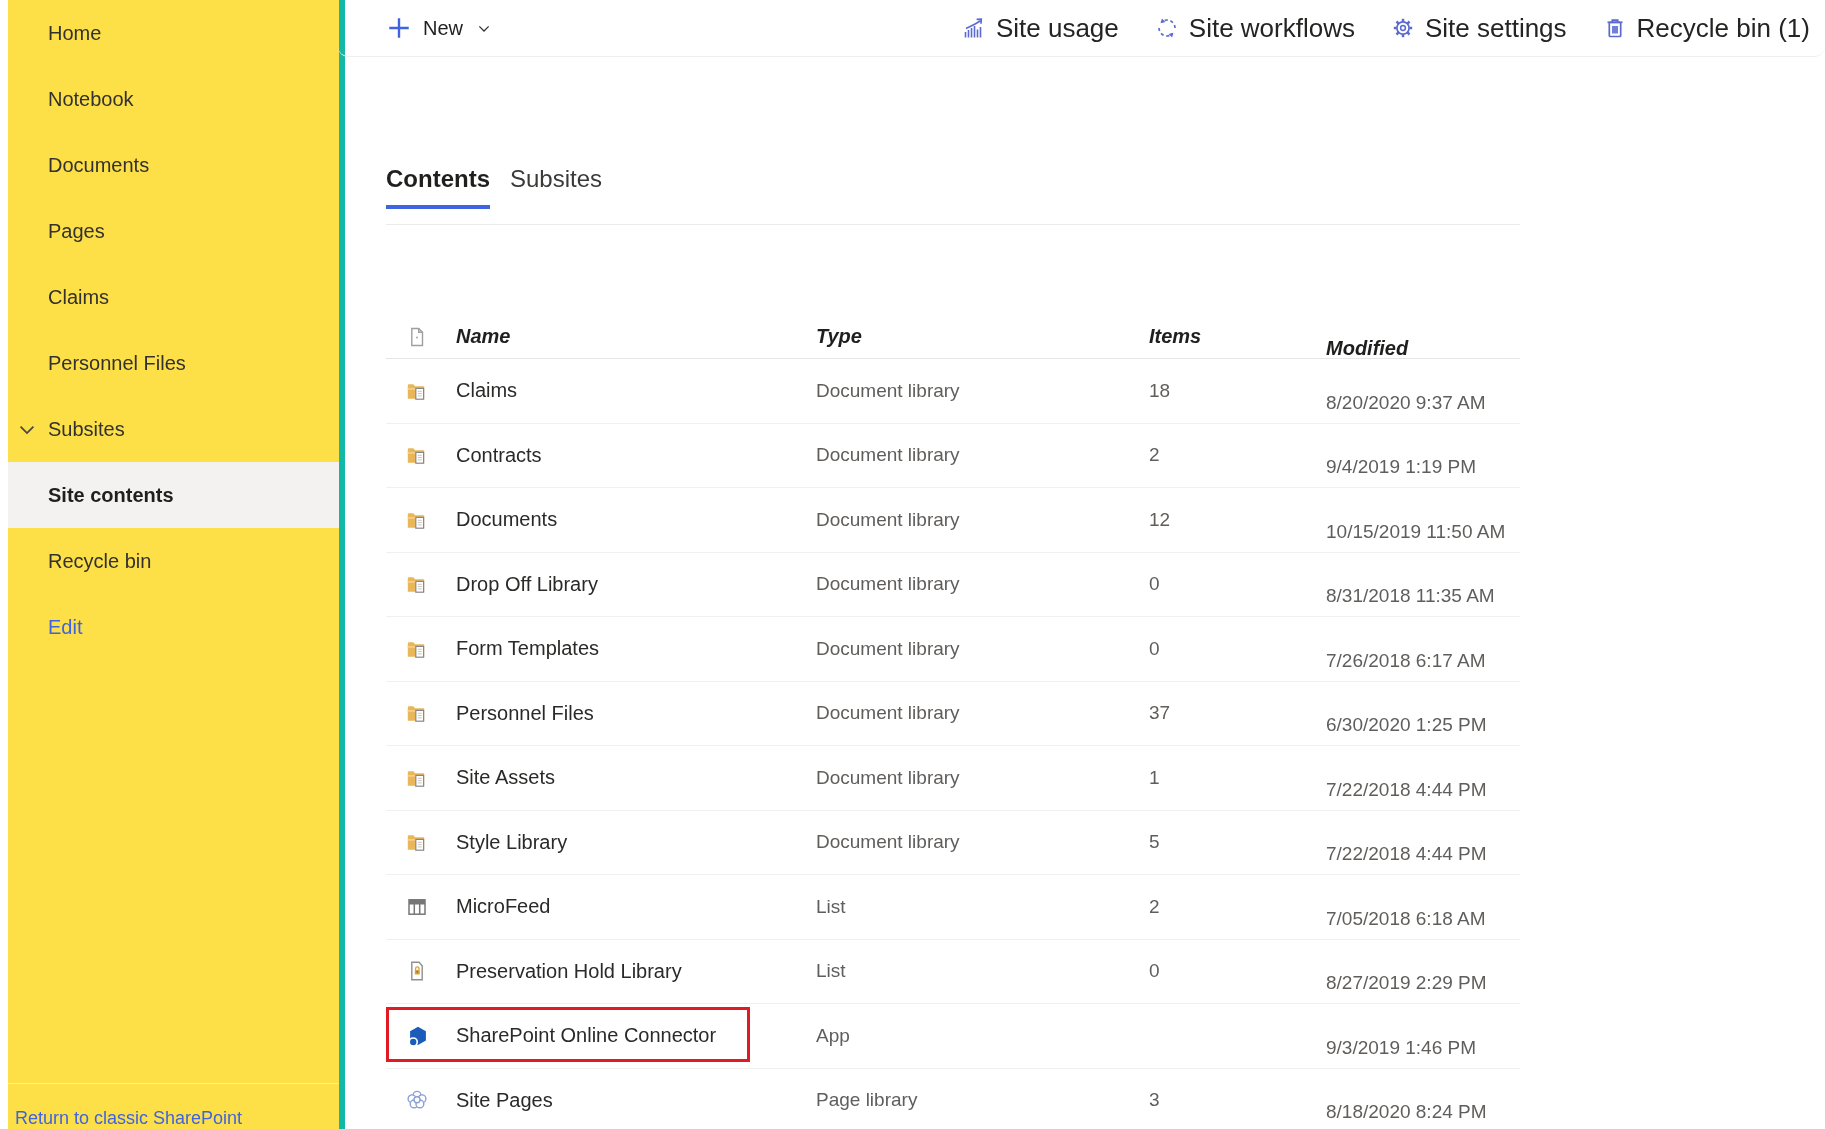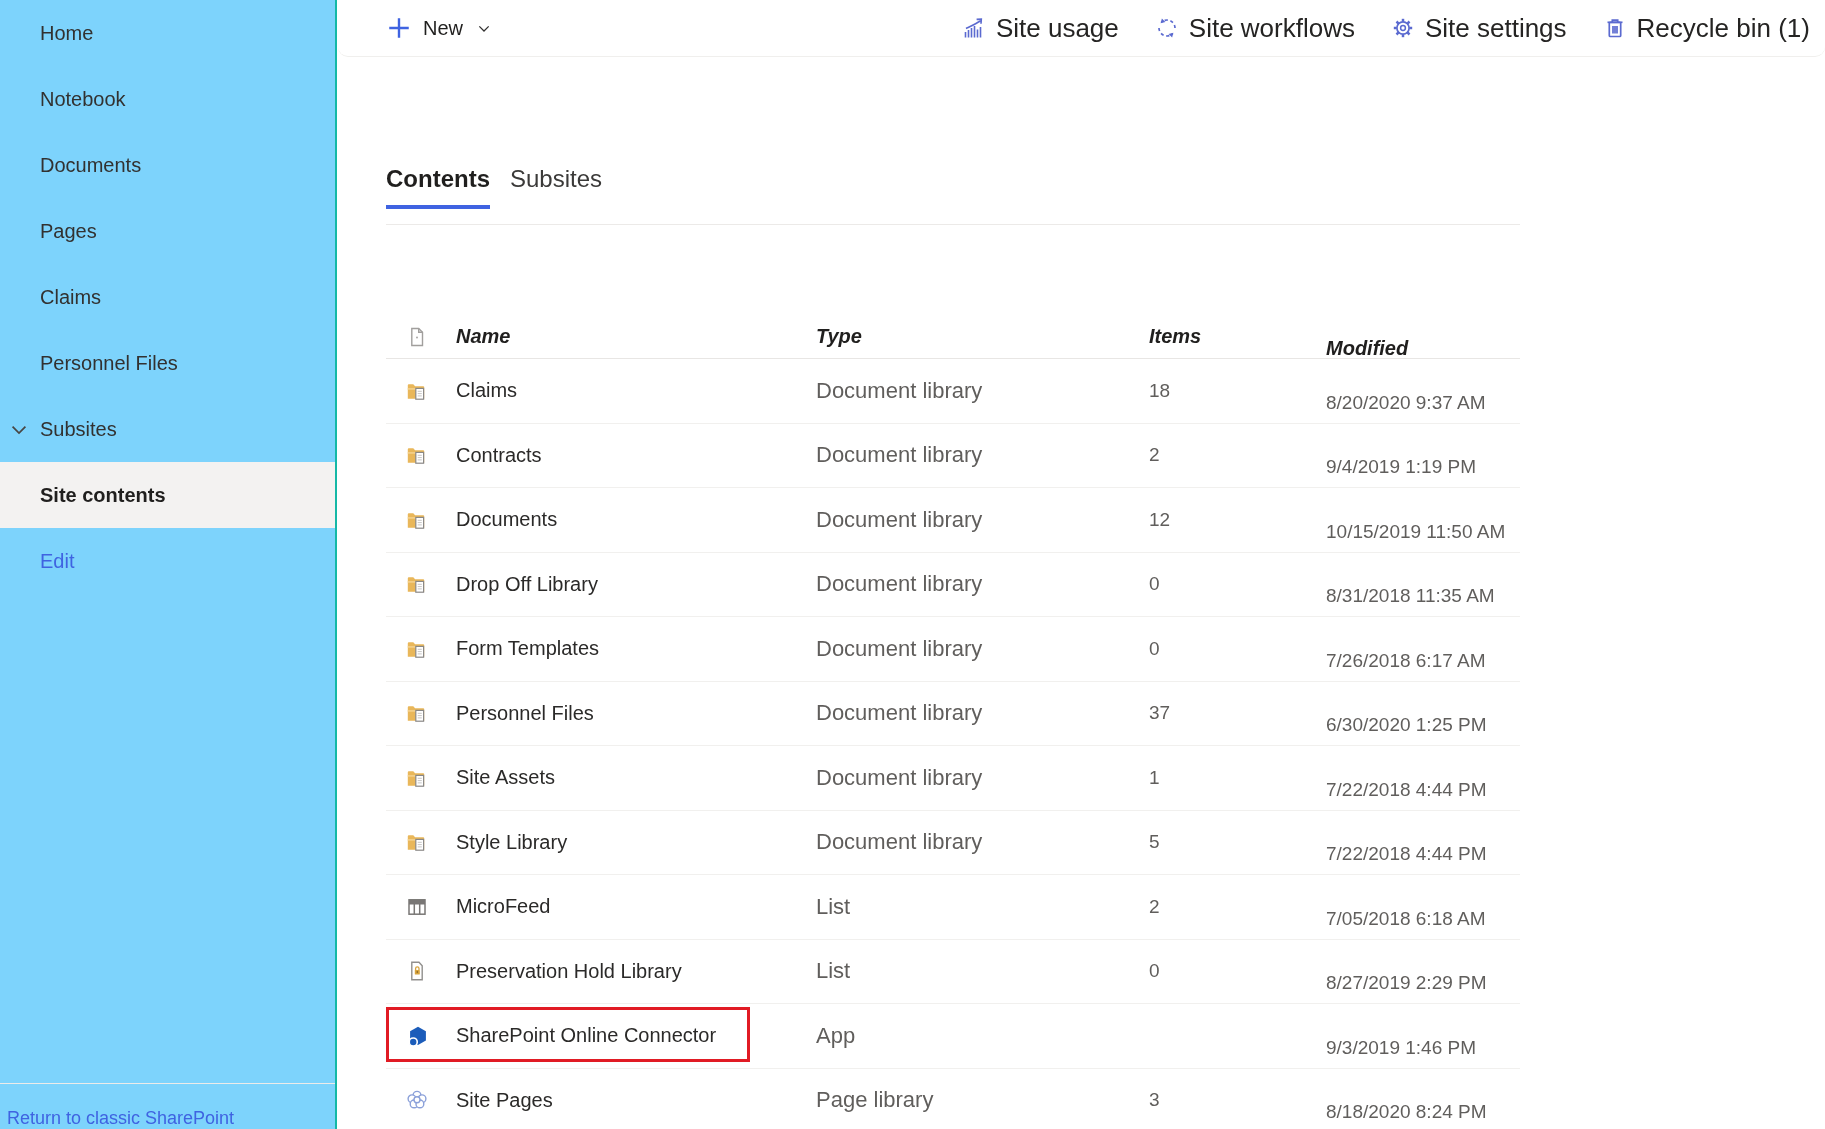--- a/index.html
+++ b/index.html
@@ -1,22 +1,22 @@
 <!DOCTYPE html>
 <html style="--accent: #3f63e1; --tbico: #5b6ad0; --red: #e11b24; --selbg: #f3f2f1;"><head>
 <meta charset="utf-8">
 <style>
   * { margin:0; padding:0; box-sizing:border-box; }
   html,body { width:1825px; height:1129px; background:#fff;
     font-family:"Liberation Sans", sans-serif; color:#323130; overflow:hidden; }
   .stage { position:relative; width:1825px; height:1129px; background:#fff; }
 
   
-  .sidebar { position:absolute; left:0; top:0; width:337px; height:1129px;
-    background:#7dd3fc; border-right:2px solid #14b8a6; }
+  .sidebar { position:absolute; left:8px; top:0; width:337px; height:1129px;
+    background:#fde047; border-right:6px solid #14b8a6; }
   .side-nav { position:absolute; top:0; left:0; right:0; }
   .side-item { height:66px; display:flex; align-items:center; padding-left:40px;
     font-size:20px; color:#323130; cursor:pointer; position:relative; }
   .side-item.selected { background:var(--selbg); font-weight:bold; color:#201f1e; }
   .side-item.link { color:var(--accent); }
   .side-item .sub-chevron { position:absolute; left:8px; top:50%; transform:translateY(-50%);
     width:22px; height:22px; color:#484644; }
   .side-footer { position:absolute; left:0; right:0; bottom:0; height:46px;
     border-top:1px solid #edebe9; display:flex; align-items:flex-end; padding-left:7px; }
   .side-footer a { font-size:18px; color:var(--accent); text-decoration:none; cursor:pointer; }
@@ -39,21 +39,21 @@
   .tab { font-size:24px; color:#3b3a39; padding-bottom:12px; cursor:pointer; }
   .tab.active { font-weight:bold; color:#201f1e; border-bottom:4px solid var(--accent); }
   .tab-divider { width:1134px; height:1px; background:#eceae8; margin-top:15px; }
 
   .table { width:1134px; margin-top:90px; }
   .thead { display:flex; align-items:center; height:44px; border-bottom:1px solid #e8e6e4;
     font-weight:bold; font-size:20px; color:#201f1e;font-style:italic; }
   .c-icon { width:70px; padding-left:19px; display:flex; align-items:center; }
   .c-icon .ico, .thead .ico { width:24px; height:24px; display:block; }
   .c-name { width:360px; font-size:20px; color:#2b2a29; }
-  .c-type { width:333px; font-size:22px; color:#605e5c; }
+  .c-type { width:333px; font-size:19px; color:#605e5c; }
   .c-items { width:177px; font-size:19px; color:#605e5c; }
   .c-mod  { flex:1; font-size:19px; color:#605e5c;margin-top:24px; }
   .thead .c-name, .thead .c-type, .thead .c-items, .thead .c-mod
     { font-size:20px; color:#201f1e; cursor:pointer; }
   .trow { display:flex; align-items:center; height:64.5px;
     border-bottom:1px solid #f1f0ee; position:relative; cursor:pointer; }
   .trow .c-name { cursor:pointer; }
   .hl-box { position:absolute; left:0; top:3px; height:55px; width:364px;
     border:3px solid var(--red); pointer-events:none; }
   svg { display:block; }
@@ -86,20 +86,23 @@
         <div class="side-item">
           <span class="sub-chevron">
             <svg viewBox="0 0 24 24" width="100%" height="100%">
               <path d="M5 9.5l7 7 7-7" stroke="currentColor" stroke-width="1.9" fill="none"></path>
             </svg>
           </span>
           <span>Subsites</span>
         </div>
         <div class="side-item selected">
           <span>Site contents</span>
+        </div>
+        <div class="side-item">
+          <span>Recycle bin</span>
         </div>
         <div class="side-item link">
           <span>Edit</span>
         </div>
       </div>
     <div class="side-footer">
       <a>Return to classic SharePoint</a>
     </div>
   </div>
 

